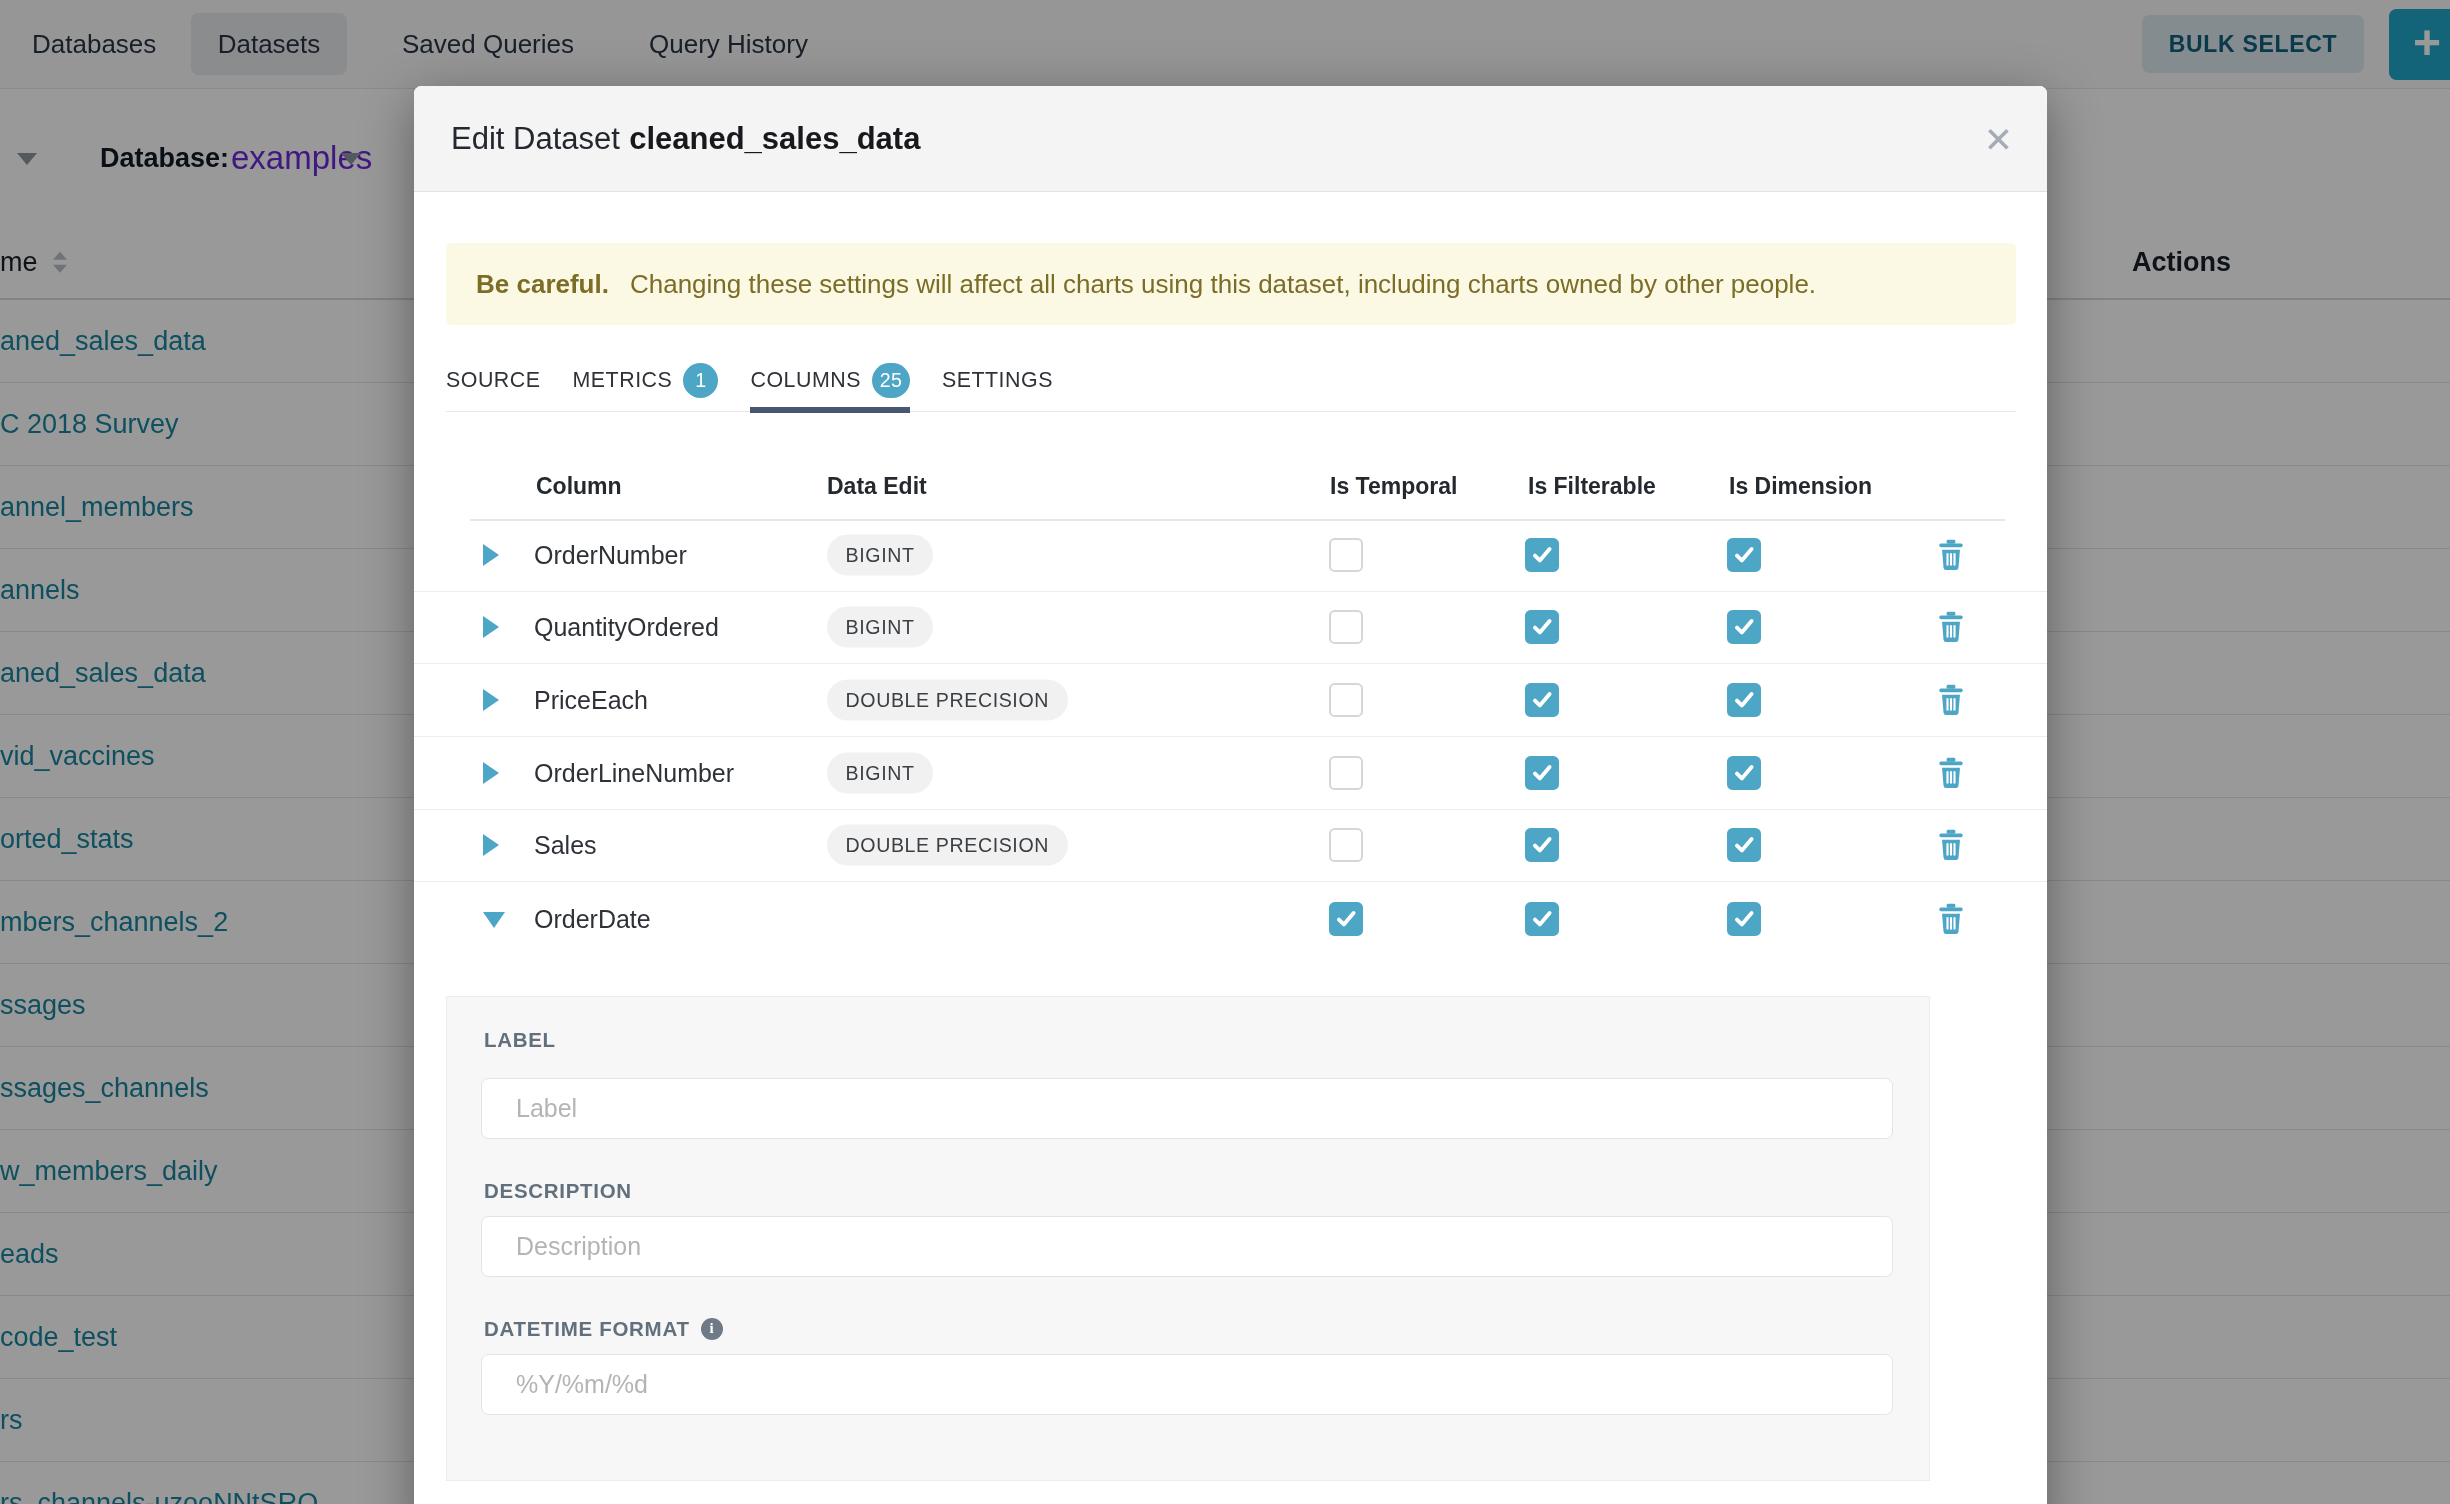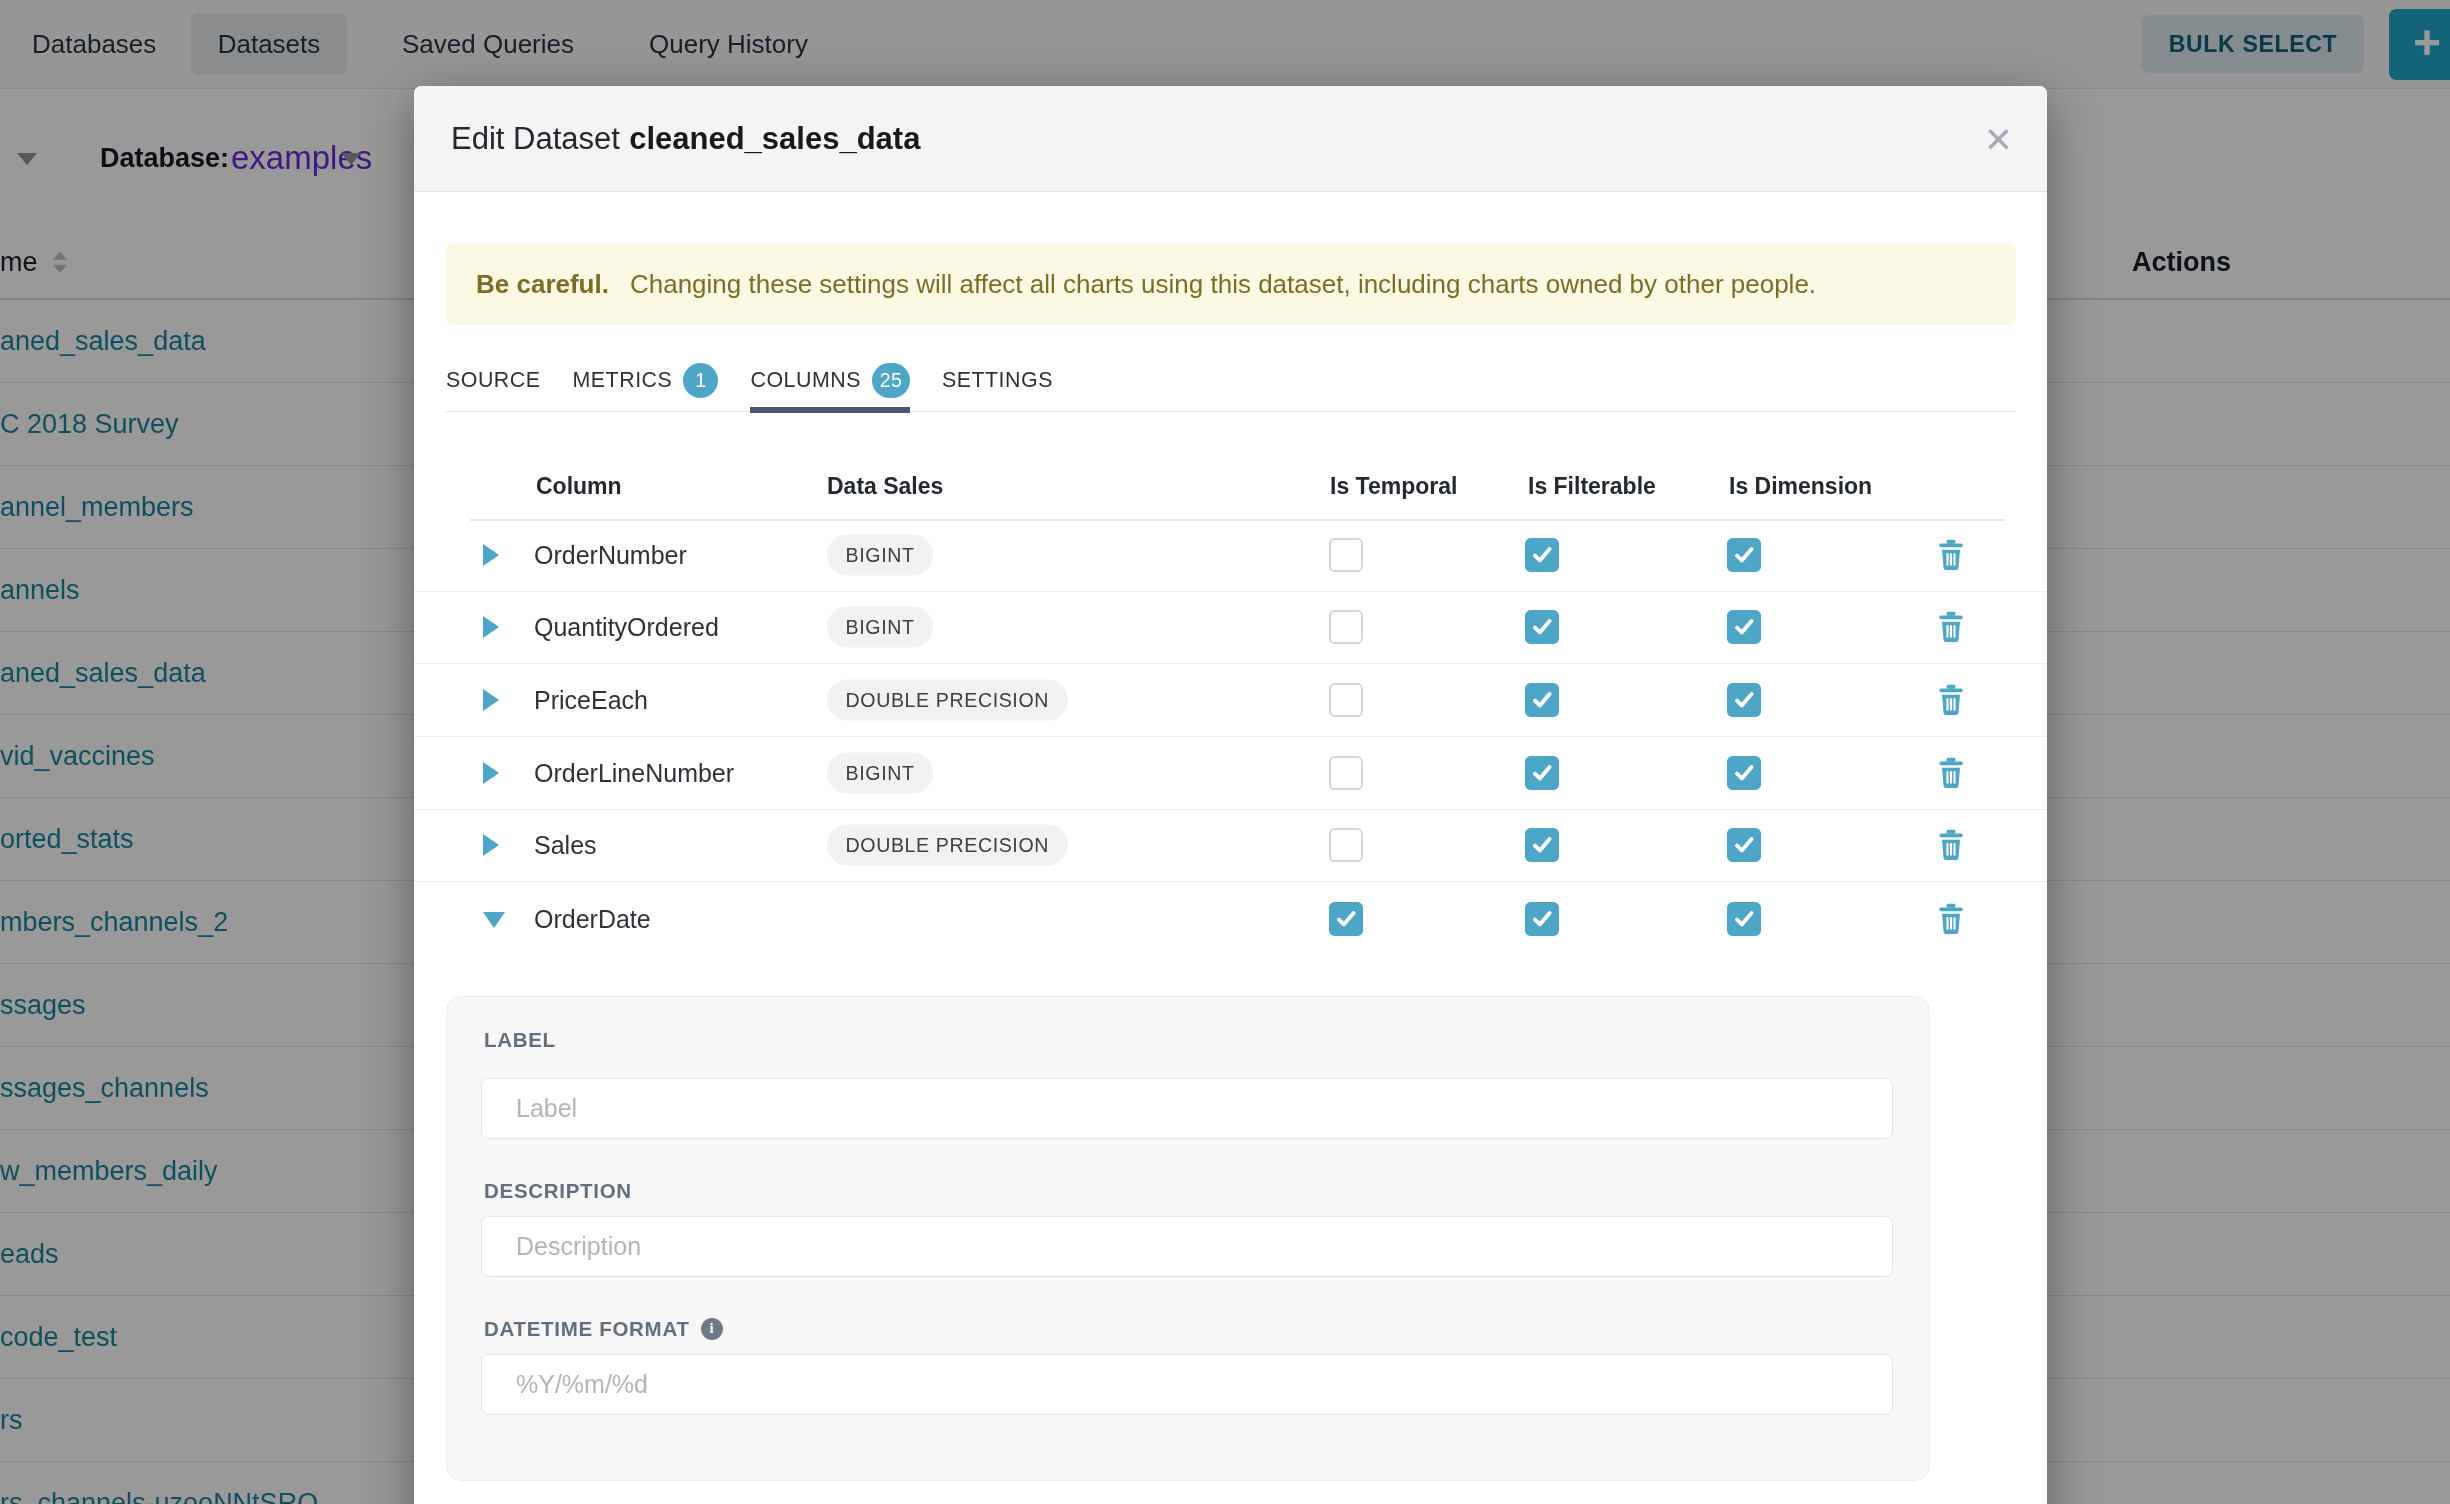--- a/index.html
+++ b/index.html
@@ -82,21 +82,21 @@
     height:41px; line-height:41px; padding:0 18.6px; border-radius:20.5px;
     background:#f1f1f2; font-size:19.6px; letter-spacing:0.6px; color:#3a3f44; white-space:nowrap; }
   .cb { position:absolute; top:50%; transform:translateY(-50%); width:34px; height:34px;
     border-radius:5.6px; cursor:pointer; }
   .cb.unchecked { background:#fff; border:2.8px solid #d6d6d8; }
   .cb.checked { background:#4da6c5; display:flex; align-items:center; justify-content:center; }
   .cb svg { width:26px; height:26px; }
   .trash { position:absolute; left:1523px; top:50%; transform:translateY(-50%);
     width:28px; height:32px; cursor:pointer; }
   .panel { position:absolute; left:32px; top:910px; width:1484px; height:485px;
-    background:#f7f7f8; border:1.9px solid #ececee; border-radius:16px; }
+    background:#f7f7f8; border:1.9px solid #ececee; border-radius:0; }
   .f-label { position:absolute; left:37px; font-size:20.5px; font-weight:600;
     letter-spacing:0.7px; color:#61707c; display:flex; align-items:center; }
   .info-dot { display:inline-flex; align-items:center; justify-content:center;
     width:22.4px; height:22.4px; border-radius:50%; background:#6e7b86; color:#fff;
     font-size:15px; font-weight:700; margin-left:11.2px; font-family:"Liberation Serif", serif; }
   .f-input { position:absolute; left:34px; width:1412px; height:61px;
     background:#fff; border:1.9px solid #e3e3e5; border-radius:7.5px;
     font-size:25px; color:#333; padding:0 0 0 34px; outline:none;
     font-family:"Liberation Sans", sans-serif; }
   .f-input::placeholder { color:#b4b4b6; }
@@ -206,21 +206,21 @@
         <div class="tab active">
           <span>COLUMNS</span>
           <span class="badge">25</span>
         </div>
         <div class="tab">
           <span>SETTINGS</span>
         </div>
       </div>
 
     <span class="m-th" style="left:122px;  top:400px">Column</span>
-    <span class="m-th" style="left:413px;  top:400px">Data Sales</span>
+    <span class="m-th" style="left:413px;  top:400px">Data Edit</span>
     <span class="m-th" style="left:916px;  top:400px">Is Temporal</span>
     <span class="m-th" style="left:1114px; top:400px">Is Filterable</span>
     <span class="m-th" style="left:1315px; top:400px">Is Dimension</span>
     <div class="m-header-div"></div>
 
     <div id="modal-rows">
         <div class="m-row divided" style="top: 433px;">
           <span class="caret right"></span>
           <span class="col-name">OrderNumber</span>
           <span class="pill">BIGINT</span>

